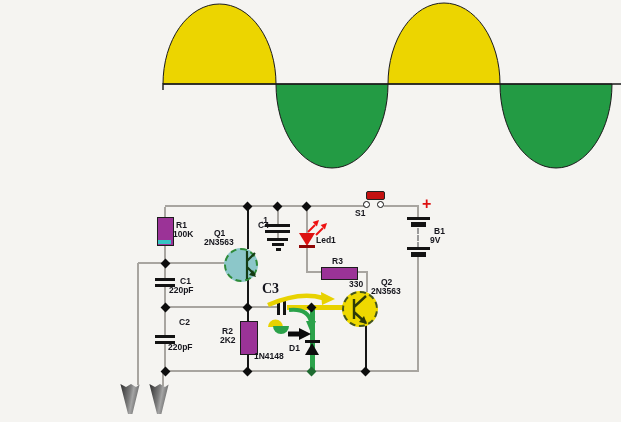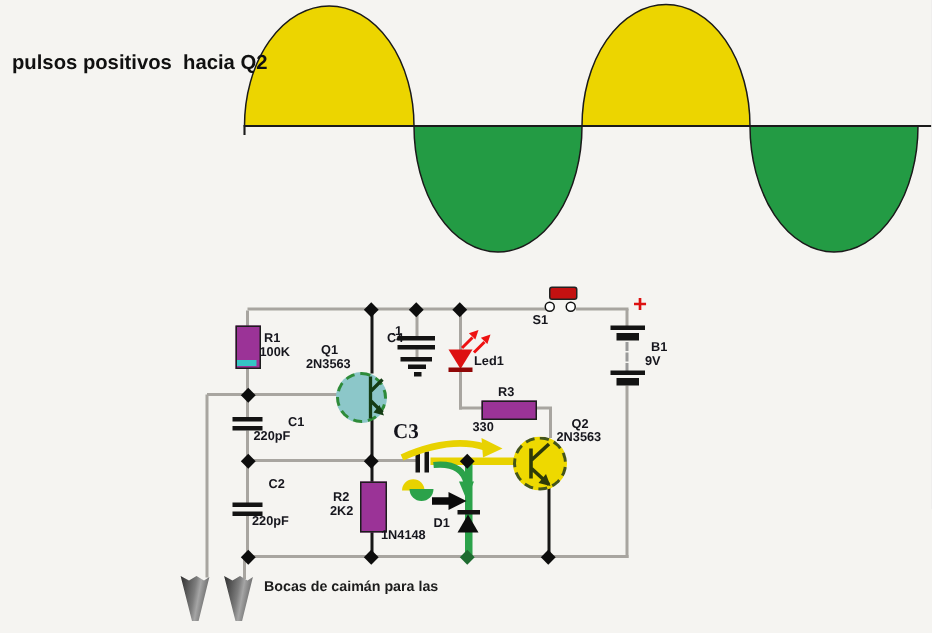--- a/index.html
+++ b/index.html
@@ -20,21 +20,20 @@
 
 <div id="stage">
 
   <svg class="abs" style="left:0;top:0" width="621" height="180" viewBox="0 0 621 180">
     <path d="M163,84 A56.5,80 0 0 1 276,84 Z" stroke="#1a1a1a" stroke-width="1" fill="#ecd500"></path>
     <path d="M276,84 A56,84 0 0 0 388,84 Z" stroke="#1a1a1a" stroke-width="1" fill="#239b44"></path>
     <path d="M388,84 A56,81 0 0 1 500,84 Z" stroke="#1a1a1a" stroke-width="1" fill="#ecd500"></path>
     <path d="M500,84 A56,84 0 0 0 612,84 Z" stroke="#1a1a1a" stroke-width="1" fill="#239b44"></path>
     <path d="M163,90 L163,84 L621,84" stroke="#1a1a1a" stroke-width="1.4" fill="none"></path>
   </svg>
-  <div class="wt" style="left:8px;top:34px">pulsos positivos  hacia Q2</div>
 
   <div class="wire" style="left:165px;top:205px;width:203px;height:2px"></div>
   <div class="wire" style="left:384px;top:205px;width:35px;height:2px"></div>
   <div class="wire" style="left:417px;top:206px;width:2px;height:13px"></div>
   <div class="wire" style="left:417px;top:257px;width:2px;height:115px"></div>
   <div class="wire" style="left:165px;top:370px;width:254px;height:2px"></div>
   <div class="wire" style="left:164px;top:207px;width:2px;height:11px"></div>
   <div class="wire" style="left:164px;top:244px;width:2px;height:20px"></div>
   <div class="wire" style="left:164px;top:264px;width:2px;height:15px"></div>
   <div class="wire" style="left:164px;top:287px;width:2px;height:21px"></div>
@@ -61,21 +60,21 @@
   <div class="abs" style="left:287px;top:305px;width:58px;height:5px;background:#e8d200"></div>
   <div class="abs" style="left:310px;top:308px;width:5px;height:64px;background:#2ba24a"></div>
 
   <div class="res" style="left:157px;top:217px;width:15px;height:27px;background:#9b3397"></div>
   <div class="abs" style="left:158px;top:240px;width:13px;height:4px;background:#35c4c4"></div>
   <div class="lb" style="left:176px;top:221px">R1</div>
   <div class="lb" style="left:173px;top:230px">100K</div>
 
   <div class="plate" style="left:155px;top:278px;width:20px;height:3px"></div>
   <div class="plate" style="left:155px;top:284px;width:20px;height:3px"></div>
-  <div class="lb" style="left:192px;top:277px">C1</div>
+  <div class="lb" style="left:180px;top:277px">C1</div>
   <div class="lb" style="left:169px;top:286px">220pF</div>
   <div class="plate" style="left:155px;top:335px;width:20px;height:3px"></div>
   <div class="plate" style="left:155px;top:341px;width:20px;height:3px"></div>
   <div class="lb" style="left:179px;top:318px">C2</div>
   <div class="lb" style="left:168px;top:343px">220pF</div>
 
   <div class="res" style="left:240px;top:321px;width:16px;height:32px;background:#9b3397"></div>
   <div class="lb" style="left:222px;top:327px">R2</div>
   <div class="lb" style="left:220px;top:336px">2K2</div>
 
@@ -92,21 +91,21 @@
   <svg class="abs" style="left:305px;top:215px" width="28" height="22" viewBox="0 0 28 22">
     <path d="M3,17 L10,10" stroke="#e11" stroke-width="2" fill="none"></path>
     <polygon points="14,5 11.9,11.4 7.6,7.1" fill="#e11"></polygon>
     <path d="M11,20 L18,13" stroke="#e11" stroke-width="2" fill="none"></path>
     <polygon points="22,8 19.9,14.4 15.6,10.1" fill="#e11"></polygon>
   </svg>
   <div class="lb" style="left:316px;top:236px">Led1</div>
 
   <div class="res" style="left:321px;top:267px;width:35px;height:11px;background:#9b3397"></div>
   <div class="lb" style="left:332px;top:257px">R3</div>
-  <div class="lb" style="left:315px;top:280px">330</div>
+  <div class="lb" style="left:349px;top:280px">330</div>
 
   <div class="abs" style="left:262px;top:281px;font-family:'Liberation Serif',serif;font-weight:bold;font-size:14px;color:#14141c">C3</div>
   <div class="plate" style="left:277px;top:301px;width:3px;height:14px"></div>
   <div class="plate" style="left:283px;top:301px;width:3px;height:14px"></div>
 
   <div class="plate" style="left:305px;top:340px;width:15px;height:3px"></div>
   <div class="abs" style="left:305px;top:343px;width:0;height:0;border-left:7.5px solid transparent;border-right:7.5px solid transparent;border-bottom:12px solid #0d0d0d"></div>
   <div class="lb" style="left:289px;top:344px">D1</div>
   <div class="lb" style="left:254px;top:352px">1N4148</div>
 
@@ -160,16 +159,15 @@
   <div class="dot" style="left:244px;top:304px"></div>
   <div class="dot" style="left:244px;top:368px"></div>
   <div class="dot" style="left:308px;top:304px"></div>
   <div class="dot" style="left:362px;top:368px"></div>
   <div class="dot" style="left:308px;top:368px;background:#1e6b30"></div>
 
   <div class="abs" style="left:120px;top:384px;width:20px;height:30px;background:linear-gradient(100deg,#2b2b2b,#7d7d7d 45%,#a5a5a5 58%,#3a3a3a);clip-path:polygon(2% 0,30% 10%,55% 0,80% 10%,98% 2%,62% 100%,40% 100%)"></div>
   <div class="abs" style="left:149px;top:384px;width:20px;height:30px;background:linear-gradient(100deg,#2b2b2b,#7d7d7d 45%,#a5a5a5 58%,#3a3a3a);clip-path:polygon(2% 0,30% 10%,55% 0,80% 10%,98% 2%,62% 100%,40% 100%)"></div>
 
   <div class="abs" style="left:176px;top:385px;font-weight:bold;font-size:9.5px;color:#1c1c1c;line-height:13px">
-    <div>Bocas de caimán para las</div>
   </div>
 
 </div>
 
 </body></html>

